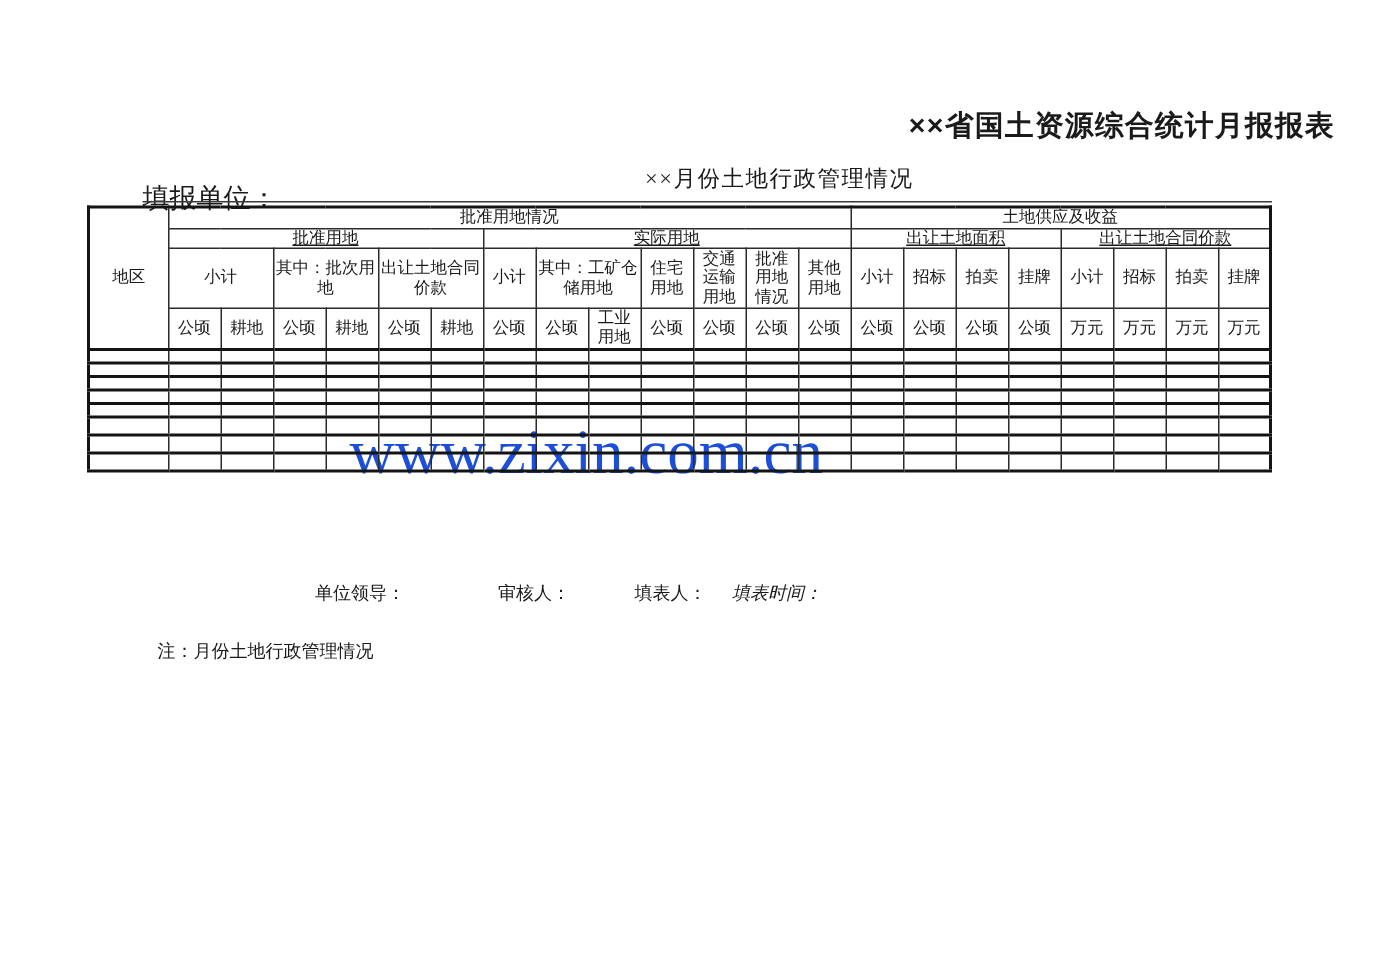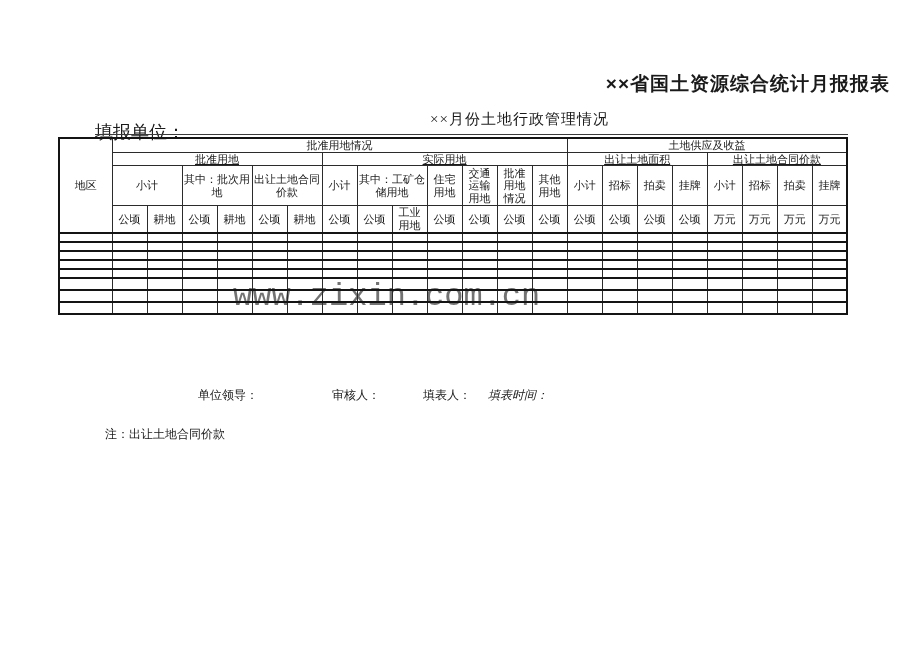--- a/index.html
+++ b/index.html
@@ -20,22 +20,22 @@
   .unit-label {
     position:absolute; left:95px; top:120px;
     font-size:18px; white-space:nowrap;
   }
   .fill-line {
     position:absolute; left:95px; top:134px; width:753px; height:0;
     border-bottom:1px solid #3a3a3a;
   }
   .watermark {
     position:absolute; left:233px; top:281px;
-    font-family:Liberation Mono, monospace;
-    font-size:32px; line-height:1; color:#737373; white-space:nowrap;
+    font-family:Liberation Serif, serif;
+    font-size:42px; line-height:1; color:#1d4ed8; white-space:nowrap;
     user-select:none;
   }
   table.report {
     position:absolute; left:58px; top:137px;
     border-collapse:collapse; table-layout:fixed; width:788px;
     border:2px solid #141414; background:transparent;
   }
   col.c-region { width:53px; }
   col.c-data   { width:35px; }
   th, td {
@@ -318,17 +318,17 @@
         <td></td>
         <td></td>
         <td></td>
         <td></td>
         <td></td>
         <td></td>
       </tr>
     </tbody>
 </table>
 
-<div class="footer-label" style="left:198px;font-family:Liberation Mono, monospace;">单位领导：</div>
+<div class="footer-label" style="left:210px;font-family:Liberation Mono, monospace;">单位领导：</div>
 <div class="footer-label" style="left:332px;">审核人：</div>
 <div class="footer-label" style="left:423px;font-family:Liberation Serif, serif;">填表人：</div>
 <div class="footer-label" style="left:488px;font-style:italic;">填表时间：</div>
-<div class="note">注：出让土地合同价款</div>
+<div class="note">注：月份土地行政管理情况</div>
 
 </body></html>

